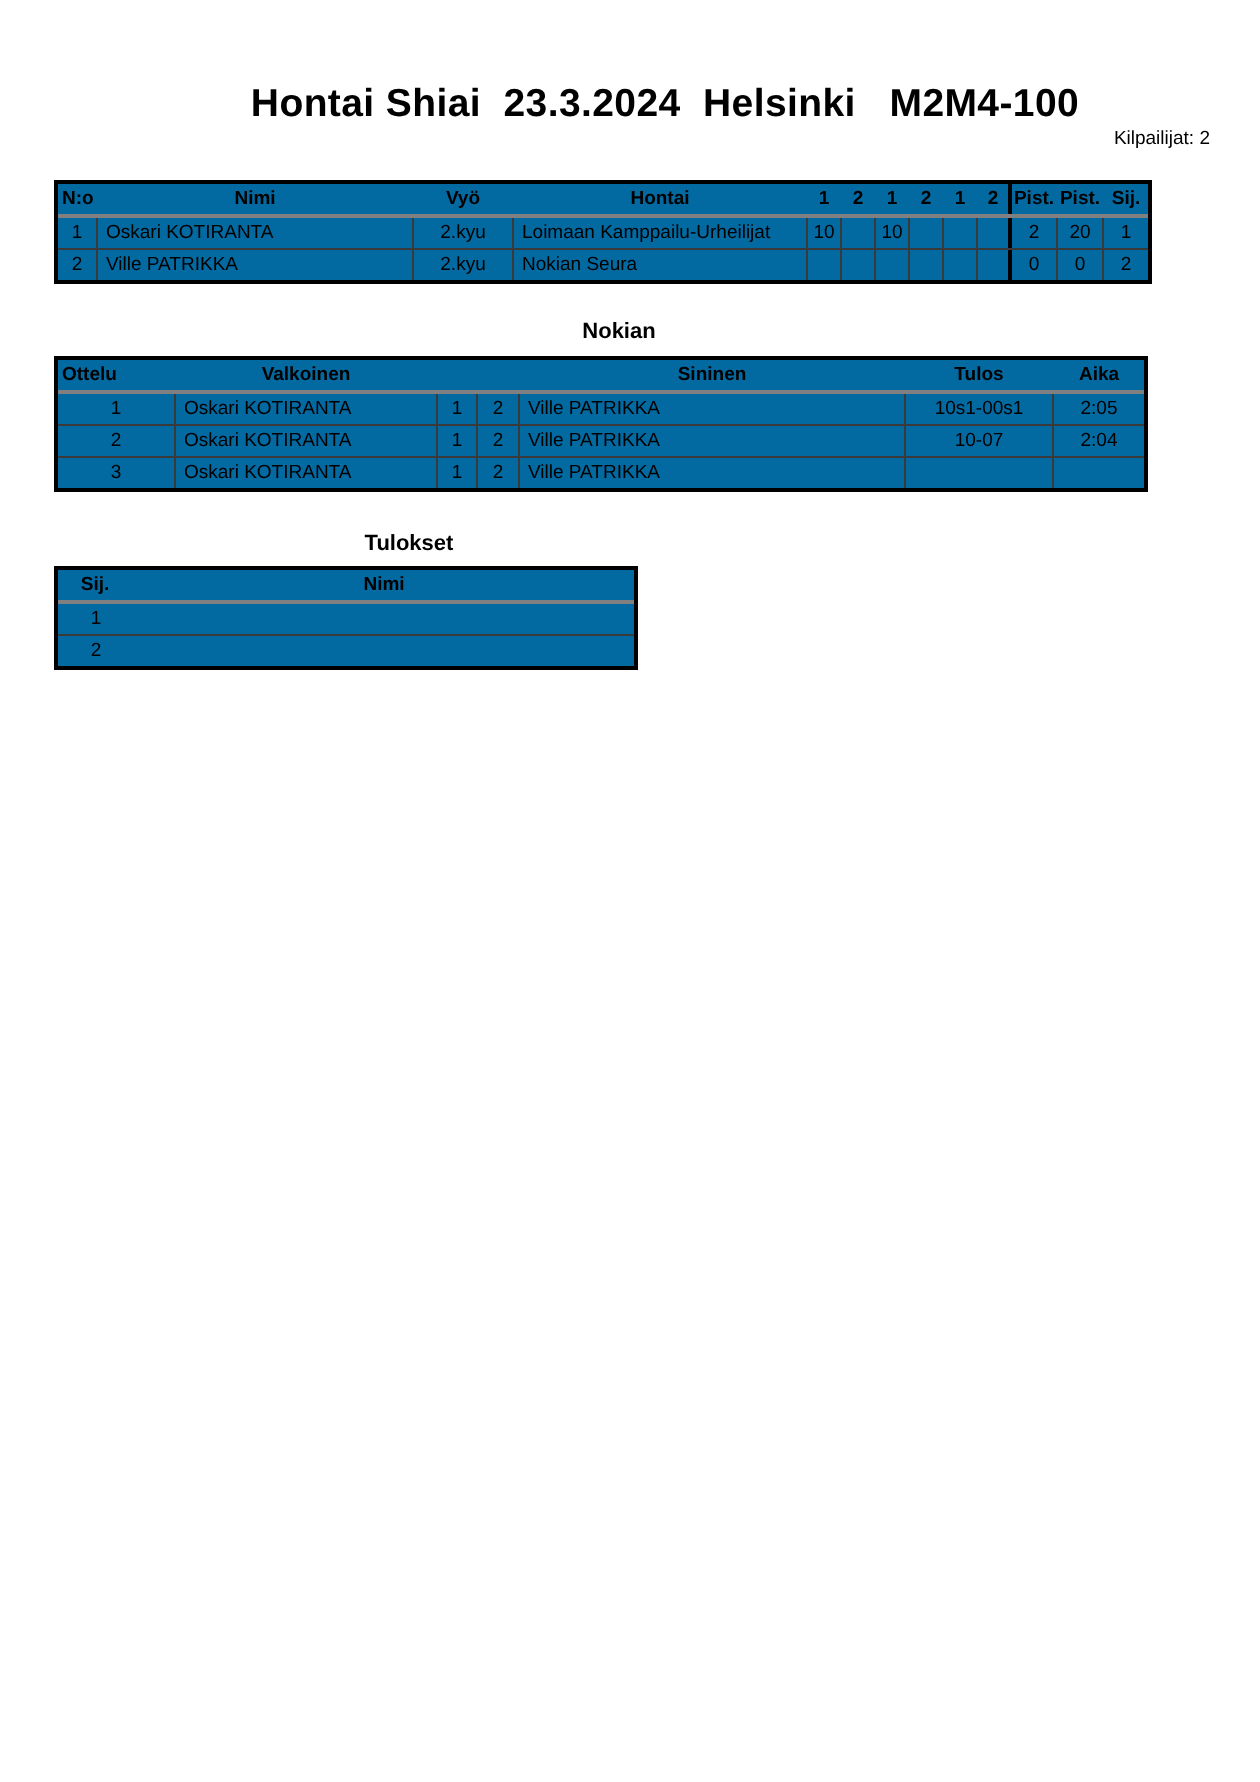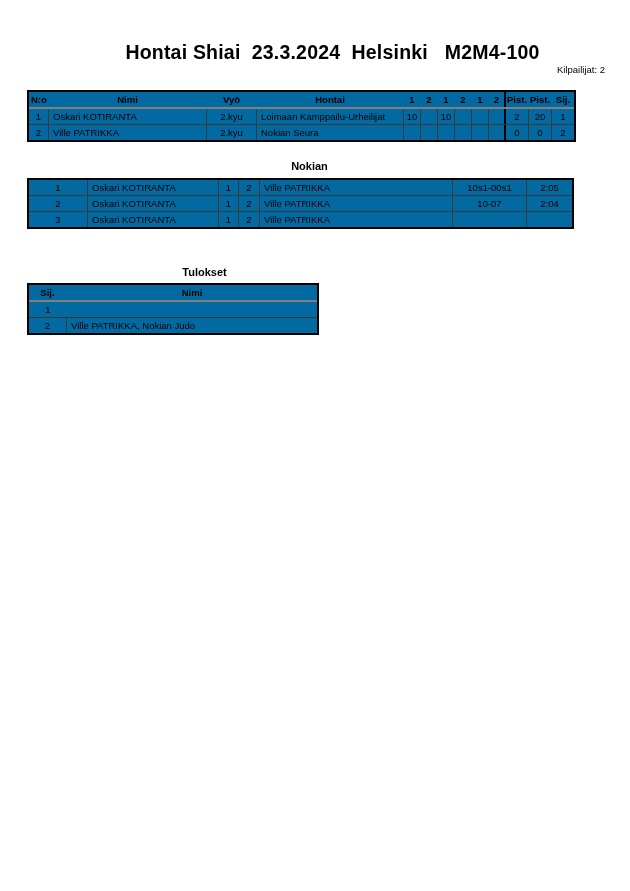--- a/index.html
+++ b/index.html
@@ -87,20 +87,29 @@
     <div class="c thick" style="flex-basis:17px"></div>
     <div class="c" style="flex-basis:23px">0</div>
     <div class="c" style="flex-basis:23px">0</div>
     <div class="c" style="flex-basis:22px">2</div>
   </div>
 </div>
 
 <div class="abs section-title" style="top:160px;left:292px;">Nokian</div>
 
 <div class="tbl" style="top:178px;left:27px;width:543px;">
+  <div class="r hr">
+    <div class="c al" style="flex-basis:59px">Ottelu</div>
+    <div class="c" style="flex-basis:131px">Valkoinen</div>
+    <div class="c" style="flex-basis:20px"></div>
+    <div class="c" style="flex-basis:21px"></div>
+    <div class="c" style="flex-basis:193px">Sininen</div>
+    <div class="c" style="flex-basis:74px">Tulos</div>
+    <div class="c" style="flex-basis:45px">Aika</div>
+  </div>
   <div class="r dr">
     <div class="c" style="flex-basis:59px">1</div>
     <div class="c al" style="flex-basis:131px">Oskari KOTIRANTA</div>
     <div class="c" style="flex-basis:20px">1</div>
     <div class="c" style="flex-basis:21px">2</div>
     <div class="c al" style="flex-basis:193px">Ville PATRIKKA</div>
     <div class="c" style="flex-basis:74px">10s1-00s1</div>
     <div class="c" style="flex-basis:45px">2:05</div>
   </div>
   <div class="r dr">
@@ -128,15 +137,14 @@
 <div class="tbl" style="top:283px;left:27px;width:288px;">
   <div class="r hr">
     <div class="c" style="flex-basis:38px">Sij.</div>
     <div class="c" style="flex-basis:250px">Nimi</div>
   </div>
   <div class="r dr">
     <div class="c" style="flex-basis:38px">1</div>
   </div>
   <div class="r dr">
     <div class="c" style="flex-basis:38px">2</div>
-    <div class="c al" style="flex-basis:250px">Ville PATRIKKA, Nokian Judo</div>
   </div>
 </div>
 
 </body></html>

